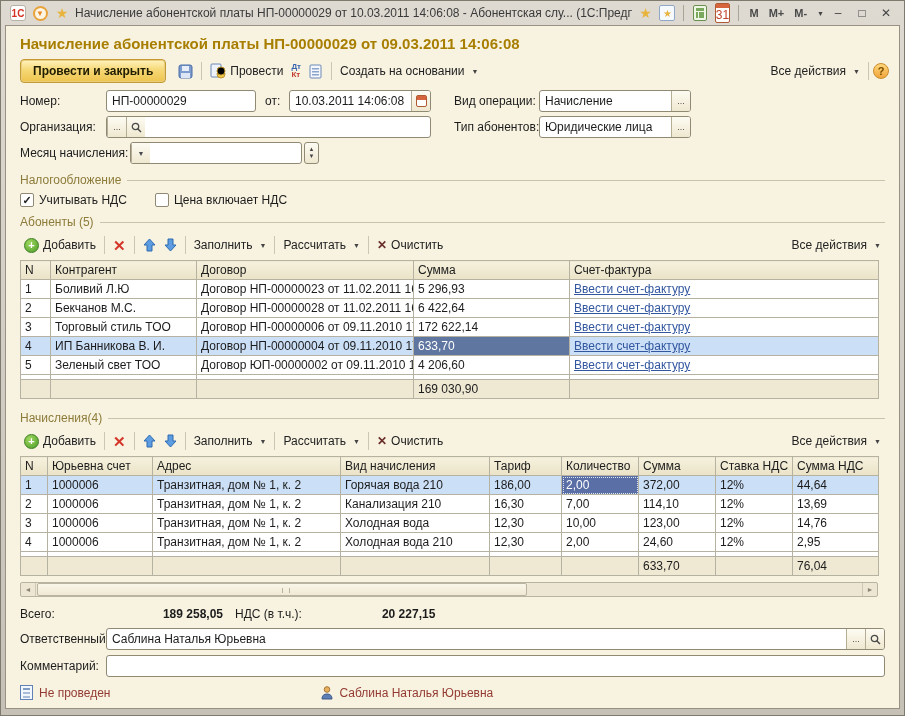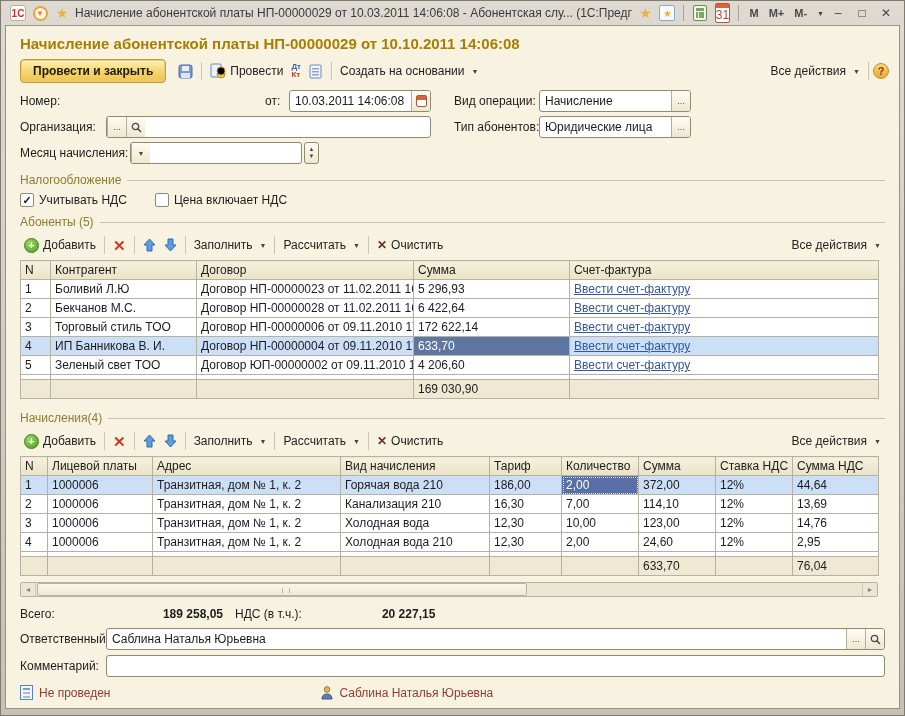--- a/index.html
+++ b/index.html
@@ -136,21 +136,21 @@
     <span class="m-btn">M+</span>
     <span class="m-btn">M-</span>
     <span class="dd-caret">▼</span>
     <span class="win-btn">–</span>
     <span class="win-btn">□</span>
     <span class="win-btn">✕</span>
   </div>
 
   <div class="content">
 
-    <h1 class="doc-title">Начисление абонентской платы НП-00000029 от 10.10.2011 14:06:08</h1>
+    <h1 class="doc-title">Начисление абонентской платы НП-00000029 от 09.03.2011 14:06:08</h1>
 
     <div class="main-toolbar">
       <button class="btn-gold">Провести и закрыть</button>
       <span style="width:8px;"></span>
       <span class="tool-btn">
         <svg class="icon-svg" width="15" height="15">
             <rect x="1" y="1" width="13" height="13" rx="2" fill="#7d9bcc" stroke="#4a6ea8"></rect>
             <rect x="4" y="2" width="7" height="5" fill="#e8eef8"></rect>
             <rect x="3" y="9" width="9" height="5" fill="#dce6f4"></rect>
           </svg>
@@ -184,20 +184,23 @@
       <span class="tool-btn">
         <span>Все действия</span>
           <span class="dd-caret">▼</span>
       </span>
       <span class="sep"></span>
       <span class="help-circle">?</span>
     </div>
 
     <div class="form-area">
       <span class="flabel" style="left:14px; top:2px;">Номер:</span>
+      <span class="fwrap" style="left:100px; top:2px; width:150px;">
+        <span class="ftext">НП-00000029</span>
+      </span>
       <span class="flabel" style="left:259px; top:2px;">от:</span>
       <span class="fwrap" style="left:283px; top:2px; width:142px;">
         <span class="ftext">10.03.2011 14:06:08</span>
         <span class="fbtn">
             <span class="cal-ico" style="width:11px;height:12px;font-size:6px;"></span>
           </span>
       </span>
       <span class="flabel" style="left:448px; top:2px;">Вид операции:</span>
       <span class="fwrap" style="left:533px; top:2px; width:152px;">
         <span class="ftext">Начисление</span>
@@ -412,21 +415,21 @@
           <col style="width:149px">
           <col style="width:72px">
           <col style="width:77px">
           <col style="width:77px">
           <col style="width:77px">
           <col style="width:86px">
         </colgroup>
       <tbody>
           <tr>
         <th>N</th>
-        <th>Лицевой платы</th>
+        <th>Юрьевна счет</th>
         <th>Адрес</th>
         <th>Вид начисления</th>
         <th>Тариф</th>
         <th>Количество</th>
         <th>Сумма</th>
         <th>Ставка НДС</th>
         <th>Сумма НДС</th>
       </tr>
       <tr class="sel">
         <td class="num">1</td>

